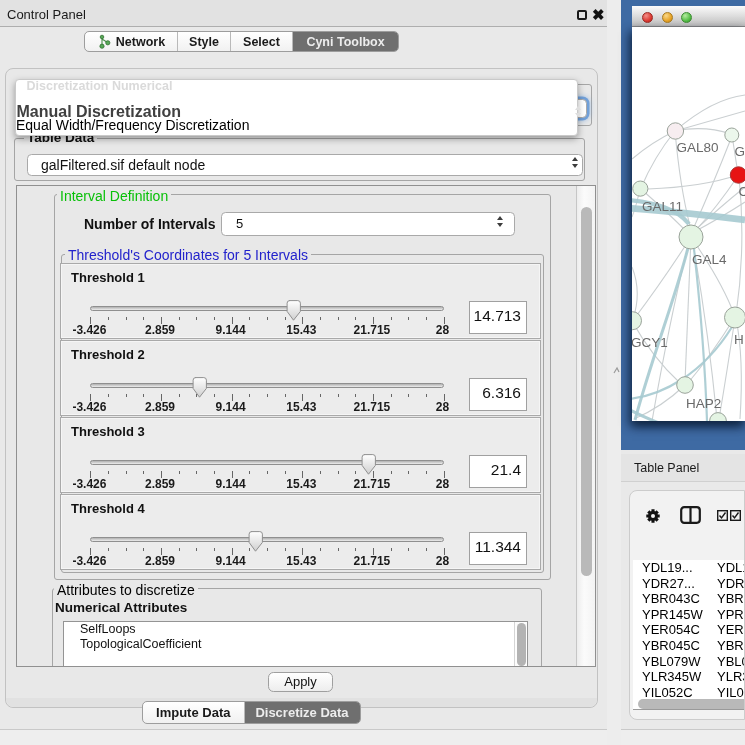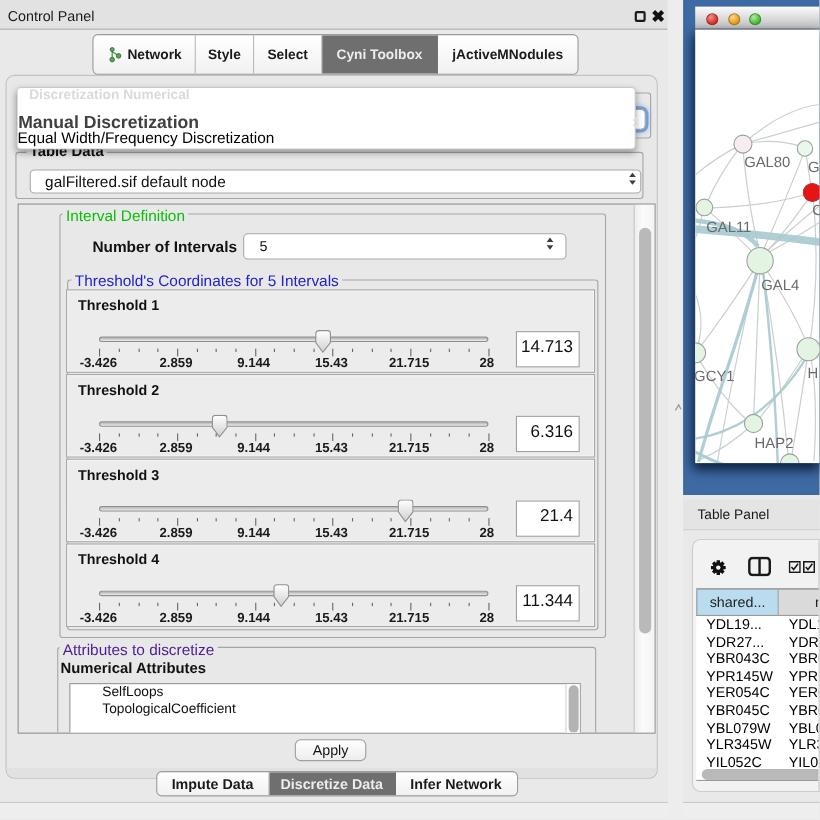--- a/index.html
+++ b/index.html
@@ -45,21 +45,21 @@
 .ticks{position:absolute;left:0;top:52.8px;width:100%;height:8px}
 .ticks i{position:absolute;top:0;width:1px;background:#666}
 .tlabels{position:absolute;left:0;top:59px;width:100%;height:13px}
 .tlabels span{position:absolute;width:60px;text-align:center;font-size:12px;font-weight:bold;color:#1a1a1a}
 .thumb{position:absolute;top:36px}
 .vfield{position:absolute;left:408px;top:37px;width:58px;height:33px;background:#fff;
  border:1px solid #a0a0a0;font-size:15.5px;color:#111;text-align:right;line-height:28.5px;padding-right:5px}
 
 #numlist{position:absolute;left:63px;top:620px;width:465px;height:60px;background:#fff;
  border:1px solid #949494;font-size:12.5px;color:#111}
-#numlist .it{padding-left:29px;height:15.2px;line-height:15.2px}
+#numlist .it{padding-left:16px;height:15.2px;line-height:15.2px}
 #lsb{position:absolute;right:0;top:0;width:13px;height:100%;background:#fdfdfd;border-left:1px solid #d5d5d5}
 #lsb .th{position:absolute;left:1.5px;top:1px;width:9.5px;height:43px;background:#b3b3b3;border-radius:5px}
 
 #apply{position:absolute;left:268px;top:672px;width:65px;height:19.5px;
  background:linear-gradient(#ffffff,#ededed);border:1px solid #9f9f9f;border-radius:5.5px;
  font-size:13px;color:#111;text-align:center;line-height:17.5px;z-index:3}
 
 #popup{position:absolute;left:14.5px;top:79.4px;width:563px;height:56.3px;background:#fff;
  border:1px solid #c9c9c9;border-radius:4px;box-shadow:0 3px 7px rgba(0,0,0,0.35);z-index:9}
 #popup .i1{position:absolute;left:1px;top:22.5px;font-size:16px;font-weight:bold;color:#404040}
@@ -92,31 +92,30 @@
 #hsb{position:absolute;left:3px;top:207.6px;width:113px;height:11px}
 #hsb .th{position:absolute;left:5px;top:0;width:110px;height:10px;background:#b9b9b9;border-radius:5px}
 
 </style></head><body>
 <div id="titlebar">
     <span class="t">Control Panel</span>
   </div>
 <div id="flt"></div>
 <div id="cls">✖</div>
 <div id="outer"></div>
-<div class="tabgrp" style="left:84px;top:31px;height:37px">
+<div class="tabgrp" style="left:84px;top:31px;height:21px">
 <div class="tb" style="width:93px"><svg width="15" height="16" viewBox="0 0 15 16" style="margin-right:4px">
         <path d="M5,3.5 L5,12 M5,5 L10.5,8.5" stroke="#4a8f4a" stroke-width="1.1" fill="none"></path>
         <circle cx="5" cy="3" r="1.8" fill="#57a857" stroke="#2f6e2f" stroke-width="0.8"></circle>
         <circle cx="5" cy="12.2" r="2.1" fill="#57a857" stroke="#2f6e2f" stroke-width="0.8"></circle>
         <circle cx="10.8" cy="8.8" r="2.1" fill="#57a857" stroke="#2f6e2f" stroke-width="0.8"></circle>
       </svg>Network</div>
 <div class="tb" style="width:53px">Style</div>
 <div class="tb" style="width:62px">Select</div>
 <div class="tb sel" style="width:105px">Cyni Toolbox</div>
-<div class="tb" style="width:127px">jActiveMNodules</div>
 </div>
 <div class="group" style="left:14.8px;top:83.6px;width:577.5px;height:42px"></div>
 <div class="combo" style="left:30px;top:99px;width:557px;height:18.5px;box-shadow:0 0 0 2.5px rgba(100,152,214,0.85),0 0 5px 3px rgba(120,165,220,0.55)"></div>
 <div class="group" style="left:14px;top:137.5px;width:570.5px;height:43px"></div>
 <div class="gtitle" style="left:24px;top:130px;font-weight:bold;color:#111;font-size:13.5px">Table Data</div>
 <div class="combo" style="left:27px;top:154.3px;width:556px;height:21.4px;padding-left:13px;font-size:14px">galFiltered.sif default node</div>
 <div class="stepper" style="left:572px;top:157px">
     <i class="up"></i>
     <i class="dn"></i>
   </div>
@@ -305,39 +304,38 @@
           <linearGradient id="thg4" x1="0" y1="0" x2="0" y2="1">
             <stop offset="0" stop-color="#ffffff"></stop>
             <stop offset="1" stop-color="#cfcfcf"></stop>
           </linearGradient>
         </defs>
         <path d="M3.2,0.6 h8.6 a2.6,2.6 0 0 1 2.6,2.6 v8.2 L7.5,20.2 L1.1,11.4 v-8.2 a2.6,2.6 0 0 1 2.6,-2.6 z" fill="url(#thg4)" stroke="#8f8f8f" stroke-width="1"></path>
       </svg>
       <div class="vfield">11.344</div>
     </div>
 <div class="group" style="left:35px;top:401.8px;width:490px;height:120px"></div>
-<div class="gtitle" style="left:37px;top:395.5px;color:#4c1d95">Attributes to discretize</div>
+<div class="gtitle" style="left:37px;top:395.5px;color:#000000">Attributes to discretize</div>
 <div style="position:absolute;left:38px;top:414px;font-size:13.5px;font-weight:bold;color:#111">Numerical Attributes</div>
 <div id="numlist" style="left:46px;top:434.5px">
       <div class="it">SelfLoops</div>
       <div class="it">TopologicalCoefficient</div>
       <div id="lsb">
         <div class="th"></div>
       </div>
     </div>
 <div id="vsb">
       <div class="th"></div>
     </div>
 </div>
 <div class="abs" style="left:6px;top:698px;width:591px;height:9px;background:#e1e1e1;border-radius:0 0 8px 8px"></div>
 <div id="apply">Apply</div>
 <div class="tabgrp" style="left:142px;top:701px;height:23px;font-size:0">
 <div class="tb" style="width:101.5px;font-size:13px">Impute Data</div>
 <div class="tb sel" style="width:115px;font-size:13px">Discretize Data</div>
-<div class="tb" style="width:110px;font-size:13px">Infer Network</div>
 </div>
 <div class="abs" style="left:0;top:729px;width:745px;height:1px;background:#c9c9c9"></div>
 <div class="abs" style="left:0;top:730px;width:745px;height:15px;background:#eeeeee"></div>
 <div id="popup">
 <div class="ghost1">Discretization Numerical</div>
 <div class="i1">Manual Discretization</div>
 <div class="i2">Equal Width/Frequency Discretization</div>
 <div class="stepper" style="left:559px;top:26px">
       <i class="up" style="border-bottom-color:#dedede"></i>
       <i class="dn" style="border-top-color:#dedede"></i>
@@ -425,26 +423,20 @@
       <line x1="10.5" y1="1.5" x2="10.5" y2="16.5" stroke="#1a1a1a" stroke-width="2.2"></line>
     </svg>
 <svg style="position:absolute;left:87px;top:19px" width="11" height="11" viewBox="0 0 11 11">
       <rect x="0.7" y="0.7" width="9.6" height="9.6" fill="none" stroke="#1a1a1a" stroke-width="1.4"></rect>
       <path d="M2.5,5.5 L4.5,7.8 L8.5,2.5" fill="none" stroke="#1a1a1a" stroke-width="1.4"></path>
     </svg>
 <svg style="position:absolute;left:100px;top:19px" width="11" height="11" viewBox="0 0 11 11">
       <rect x="0.7" y="0.7" width="9.6" height="9.6" fill="none" stroke="#1a1a1a" stroke-width="1.4"></rect>
       <path d="M2.5,5.5 L4.5,7.8 L8.5,2.5" fill="none" stroke="#1a1a1a" stroke-width="1.4"></path>
     </svg>
-<div id="thead">
-      <div class="c1">shared...</div>
-      <div class="c2">
-        <span>na</span>
-      </div>
-    </div>
 <div id="trows">
 <div class="r" style="top:0.0px">
         <span class="ca">YDL19...</span>
         <span class="cb">YDL1</span>
       </div>
 <div class="r" style="top:15.6px">
         <span class="ca">YDR27...</span>
         <span class="cb">YDR2</span>
       </div>
 <div class="r" style="top:31.2px">

